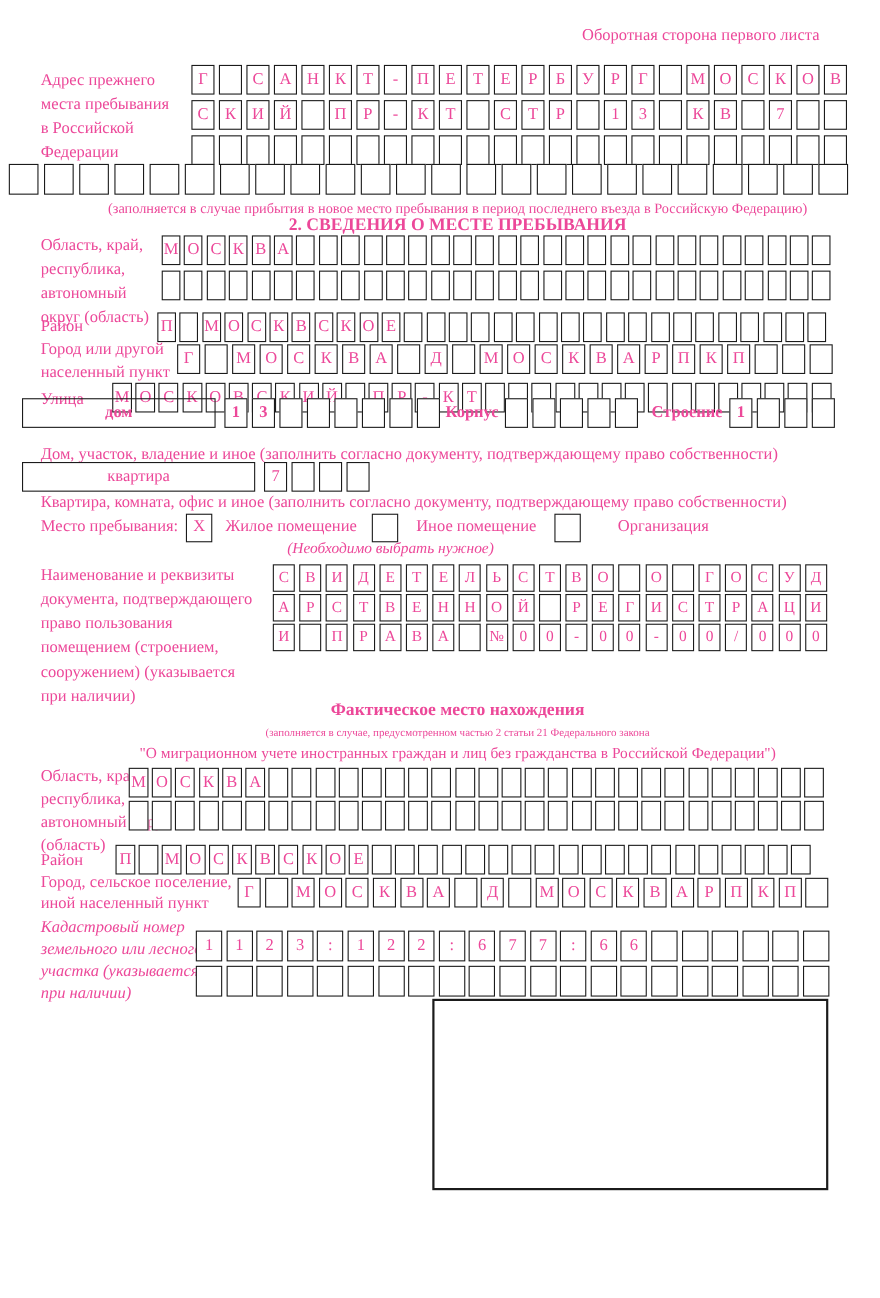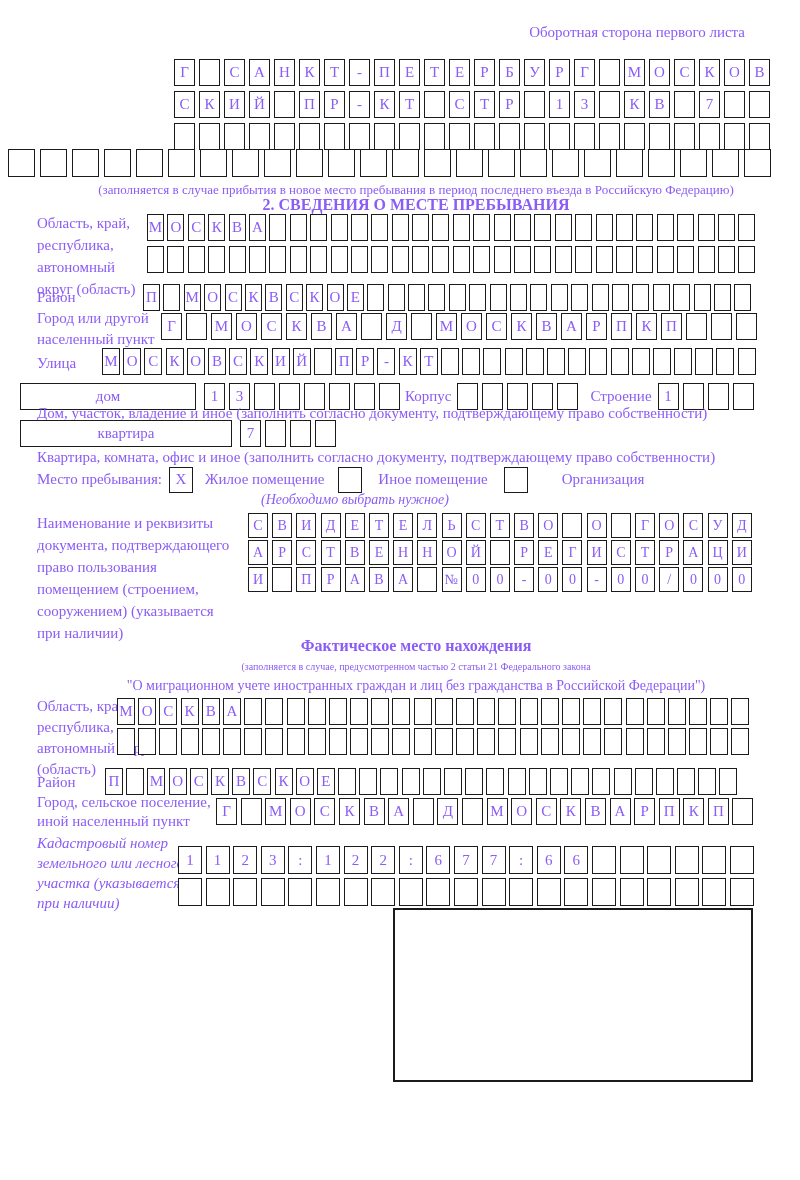--- a/index.html
+++ b/index.html
@@ -1,17 +1,17 @@
 <!DOCTYPE html>
 <html><head>
 <meta charset="utf-8">
 <style>
   html,body{margin:0;padding:0;background:#fff;}
   .page{position:relative;width:800px;height:1180px;background:#ffffff;overflow:hidden;
-        font-family:"Liberation Serif","DejaVu Serif",serif;color:#8b5cf6;}
+        font-family:"Liberation Serif","DejaVu Serif",serif;color:#ec4899;}
   .abs{position:absolute;}
   .lbl{font-size:15px;line-height:22px;white-space:pre-line;}
   .lh21{line-height:21px;}
   .lh20{line-height:20px;}
   .lh19{line-height:19px;}
   .note{font-size:13px;line-height:18px;}
   .center{left:16px;width:800px;text-align:center;}
   .title{font-size:16px;font-weight:bold;}
   .cells{display:flex;}
   .cell{box-sizing:border-box;border:1.6px solid #1b1b1b;background:#fff;
@@ -33,20 +33,24 @@
   .stamp-box{box-sizing:border-box;border:2px solid #1b1b1b;background:#fff;}
   .cap{font-size:15px;line-height:19px;white-space:pre-line;text-align:center;}
 </style>
 </head>
 <body>
 
 <div class="page">
 
   <div class="abs lbl" style="left:400px;top:21px;width:345px;text-align:right;">Оборотная сторона первого листа</div>
 
+  <div class="abs lbl" style="left:37px;top:62px;width:140px;">Адрес прежнего
+места пребывания
+в Российской
+Федерации</div>
   <div class="abs cells p25" style="left:174px;top:59px;">
       <span class="cell">Г</span>
       <span class="cell"></span>
       <span class="cell">С</span>
       <span class="cell">А</span>
       <span class="cell">Н</span>
       <span class="cell">К</span>
       <span class="cell">Т</span>
       <span class="cell">-</span>
       <span class="cell">П</span>
@@ -308,21 +312,21 @@
       <span class="cell"></span>
       <span class="cell"></span>
       <span class="cell"></span>
       <span class="cell"></span>
       <span class="cell"></span>
       <span class="cell"></span>
       <span class="cell"></span>
       <span class="cell"></span>
     </div>
 
-  <div class="abs hrow" style="left:20px;top:383px;">
+  <div class="abs hrow" style="left:20px;top:362px;font-weight:bold;">
     <div class="wide-box" style="width:176px;">дом</div>
     <div class="cells p25" style="margin-left:8px;">
         <span class="cell">1</span>
         <span class="cell">3</span>
         <span class="cell"></span>
         <span class="cell"></span>
         <span class="cell"></span>
         <span class="cell"></span>
         <span class="cell"></span>
         <span class="cell"></span>

